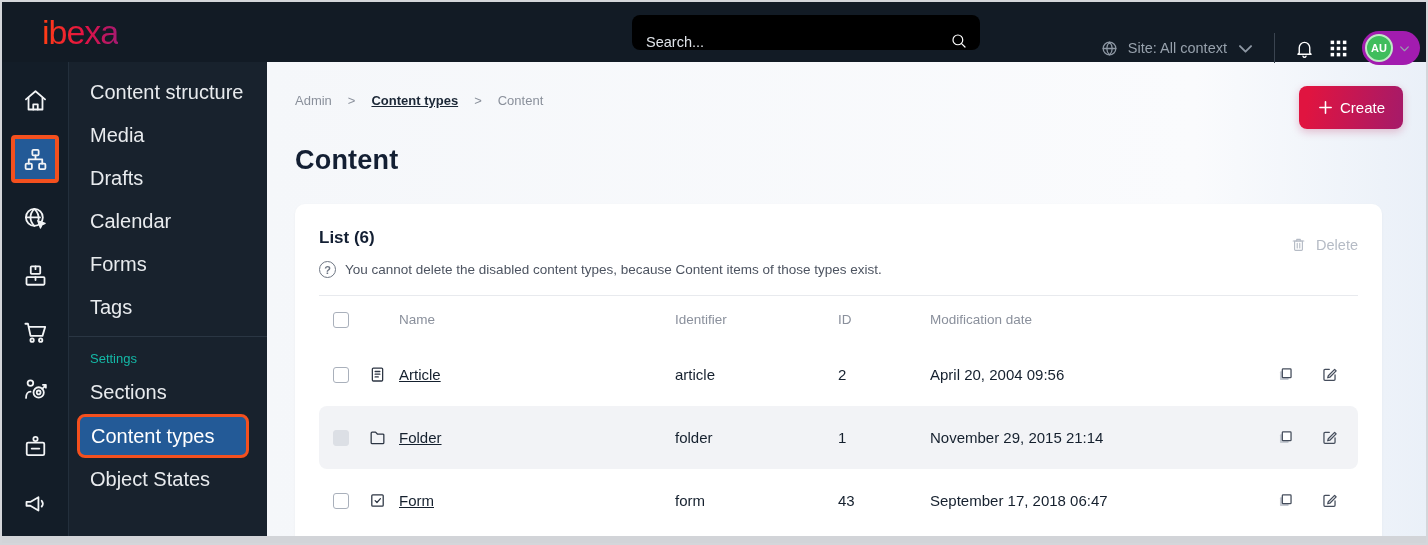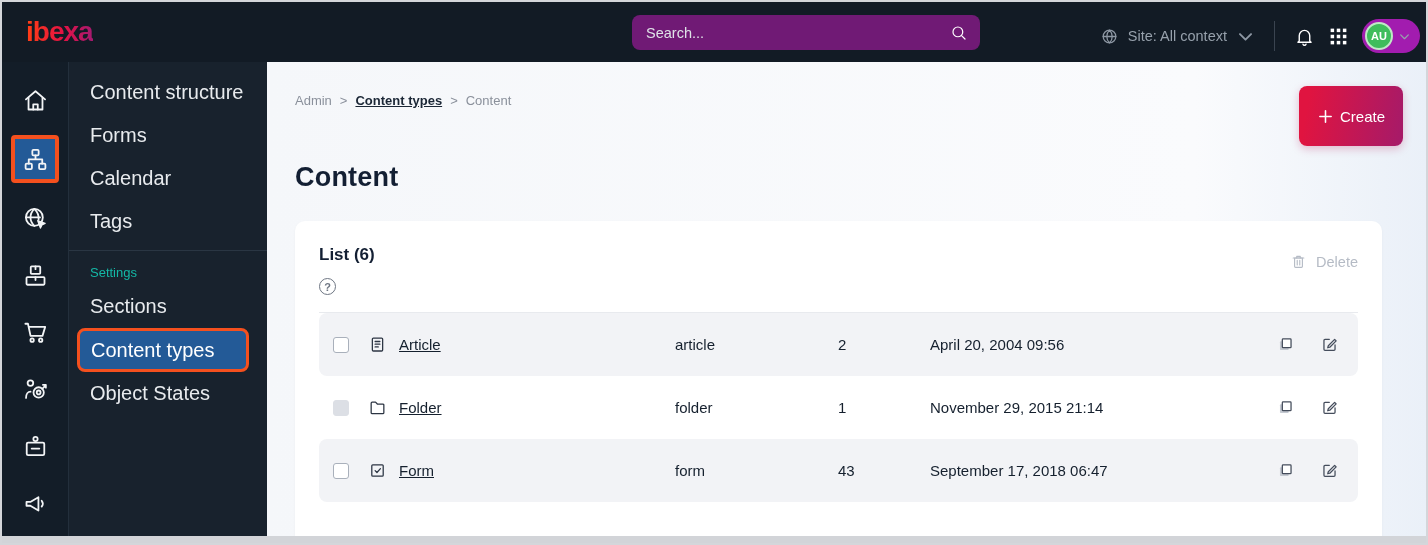--- a/index.html
+++ b/index.html
@@ -9,38 +9,38 @@
     position:relative; width:1428px; height:545px; overflow:hidden;
     border:2px solid #d4d6da; background:#f6f8fb;
     display:flex; flex-direction:column;
   }
   
   .topbar{
     position:relative; flex:0 0 60px; background:#121b25;
     display:flex; align-items:center; padding:0 24px; z-index:5;
   }
   .logo{
-    font-size:28px; font-weight:700; letter-spacing:-1px; font-style:normal;
+    font-size:34px; font-weight:400; letter-spacing:-1px; font-style:normal;
     background:linear-gradient(92deg,#ff3b17 5%,#e31244 55%,#a41a71 100%);
     -webkit-background-clip:text; background-clip:text; color:transparent;
-    cursor:pointer; line-height:1;
+    cursor:pointer; line-height:1;margin-left:16px;
   }
   .search{
     position:absolute; left:630px; top:13px; width:348px; height:35px;
-    background:#701a75; border-radius:8px; display:flex; align-items:center;
+    background:#000000; border-radius:8px; display:flex; align-items:flex-end;
     padding:0 12px 0 14px; color:#e7eaee;
   }
   .search input{
     flex:1; background:transparent; border:none; outline:none;
     color:#e7eaee; font-size:14.5px; font-family:inherit;
   }
   .search input::placeholder{ color:#dfe3e8; opacity:1; }
   .search svg{ width:18px; height:18px; stroke:#ffffff; }
   .topbar-right{
-    position:absolute; right:6px; top:4px; height:60px;
+    position:absolute; right:6px; top:16px; height:60px;
     display:flex; align-items:center; gap:13px; color:#97a1ac;
   }
   .site-ctx{ display:flex; align-items:center; gap:9px; font-size:14.5px; cursor:pointer; }
   .site-ctx svg{ width:19px; height:19px; stroke:#8d97a3; }
   .chev{ width:13px; height:13px; stroke:#97a1ac; }
   .tb-divider{ width:1px; height:30px; background:#3a4450; margin:0 6px; }
   .tb-icon{ width:21px; height:21px; stroke:#ffffff; cursor:pointer; }
   .grid-icon{ fill:#ffffff; stroke:none; }
   .avatar-pill{
     display:flex; align-items:center; gap:5px; background:#a21caf;
@@ -81,27 +81,27 @@
     margin-left:8px; width:172px; background:#235a97; border:3px solid #f4501e;
     border-radius:8px; padding-left:11px; height:44px; color:#ffffff;
   }
   
   .main{
     flex:1; min-width:0; padding:24px 23px 0 28px;
     background:linear-gradient(90deg,#f5f7fa 0%,#fafbfd 80%,#eaf0f8 100%);
     display:flex; flex-direction:column;
   }
   .main-head{ display:flex; justify-content:space-between; align-items:flex-start; }
-  .breadcrumb{ font-size:13px; color:#8a909b; margin-top:7px; display:flex; gap:8px; align-items:center;justify-content:space-between;}
+  .breadcrumb{ font-size:13px; color:#8a909b; margin-top:7px; display:flex; gap:16px; align-items:center;justify-content:space-between;}
   .breadcrumb .bc-link{ color:#1b2736; text-decoration:underline; font-weight:600; cursor:pointer; }
   .btn-create{
     display:flex; align-items:center; gap:6px; border:none; cursor:pointer;
     background:linear-gradient(100deg,#e01440 10%,#a81a67 95%);
     color:#ffffff; font-size:15px; font-weight:500; font-family:inherit;
-    padding:0 18px; height:60px; border-radius:8px;
+    padding:0 18px; height:43px; border-radius:8px;
     box-shadow:0 3px 8px rgba(180,20,80,.25);
   }
   .btn-create svg{ width:17px; height:17px; stroke:#ffffff; }
   .page-title{ font-size:27px; font-weight:800; color:#131f33; margin-top:16px; letter-spacing:.2px;}
   
   .card{
     margin:28px 21px 0 0; background:#ffffff; border-radius:10px 10px 0 0;
     padding:24px 24px 0; flex:1; box-shadow:0 1px 3px rgba(20,30,50,.04);
   }
   .card-head{ display:flex; justify-content:space-between; align-items:flex-start; }
@@ -254,22 +254,24 @@
       <div class="rail-item">
         <svg viewBox="0 0 24 24">
           <path d="M4 10.6v3.4h3.4l7.2 4.2V6.4L7.4 10.6H4z"></path>
             <path d="M17.5 9.6a4.2 4.2 0 0 1 0 5.2"></path>
         </svg>
       </div>
     </div>
 
     <div class="menu">
       <div class="menu-item">Content structure</div>
+      <div class="menu-item">Media</div>
+      <div class="menu-item">Drafts</div>
+      <div class="menu-item">Calendar</div>
       <div class="menu-item">Forms</div>
-      <div class="menu-item">Calendar</div>
       <div class="menu-item">Tags</div>
       <div class="menu-sep"></div>
       <div class="menu-label">Settings</div>
       <div class="menu-item">Sections</div>
       <div class="menu-item active">Content types</div>
       <div class="menu-item">Object States</div>
     </div>
 
     <div class="main">
       <div class="main-head">
@@ -289,35 +291,46 @@
       </div>
 
       <h1 class="page-title">Content</h1>
 
       <div class="card">
         <div class="card-head">
           <div>
             <div class="list-title">List (6)</div>
             <div class="list-info">
               <div class="q-icon">?</div>
+              <span>You cannot delete the disabled content types, because Content items of those types exist.</span>
             </div>
           </div>
           <button class="btn-delete">
             <svg viewBox="0 0 24 24">
               <path d="M4.5 7h15"></path>
                 <path d="M9.5 7V4.8h5V7"></path>
               <path d="M6.5 7h11v12a1.3 1.3 0 0 1-1.3 1.3H7.8A1.3 1.3 0 0 1 6.5 19z"></path>
               <path d="M10.2 10.5v6.5M13.8 10.5v6.5"></path>
             </svg>
             <span>Delete</span>
           </button>
         </div>
 
         <div class="tbl-divider"></div>
 
+        <div class="trow thead">
+          <div class="cbx"></div>
+          <div></div>
+          <div>Name</div>
+          <div>Identifier</div>
+          <div>ID</div>
+          <div>Modification date</div>
+          <div></div>
+            <div></div>
+        </div>
 
         <div class="trow tbody-row">
           <div class="cbx"></div>
           <div class="type-icon">
             <svg viewBox="0 0 24 24">
                 <rect x="5.5" y="3.8" width="13" height="16.4" rx="1.3"></rect>
               <path d="M9 8.2h6M9 11.6h6M9 15h4"></path>
               </svg>
           </div>
           <div><span class="name-link">Article</span></div>

